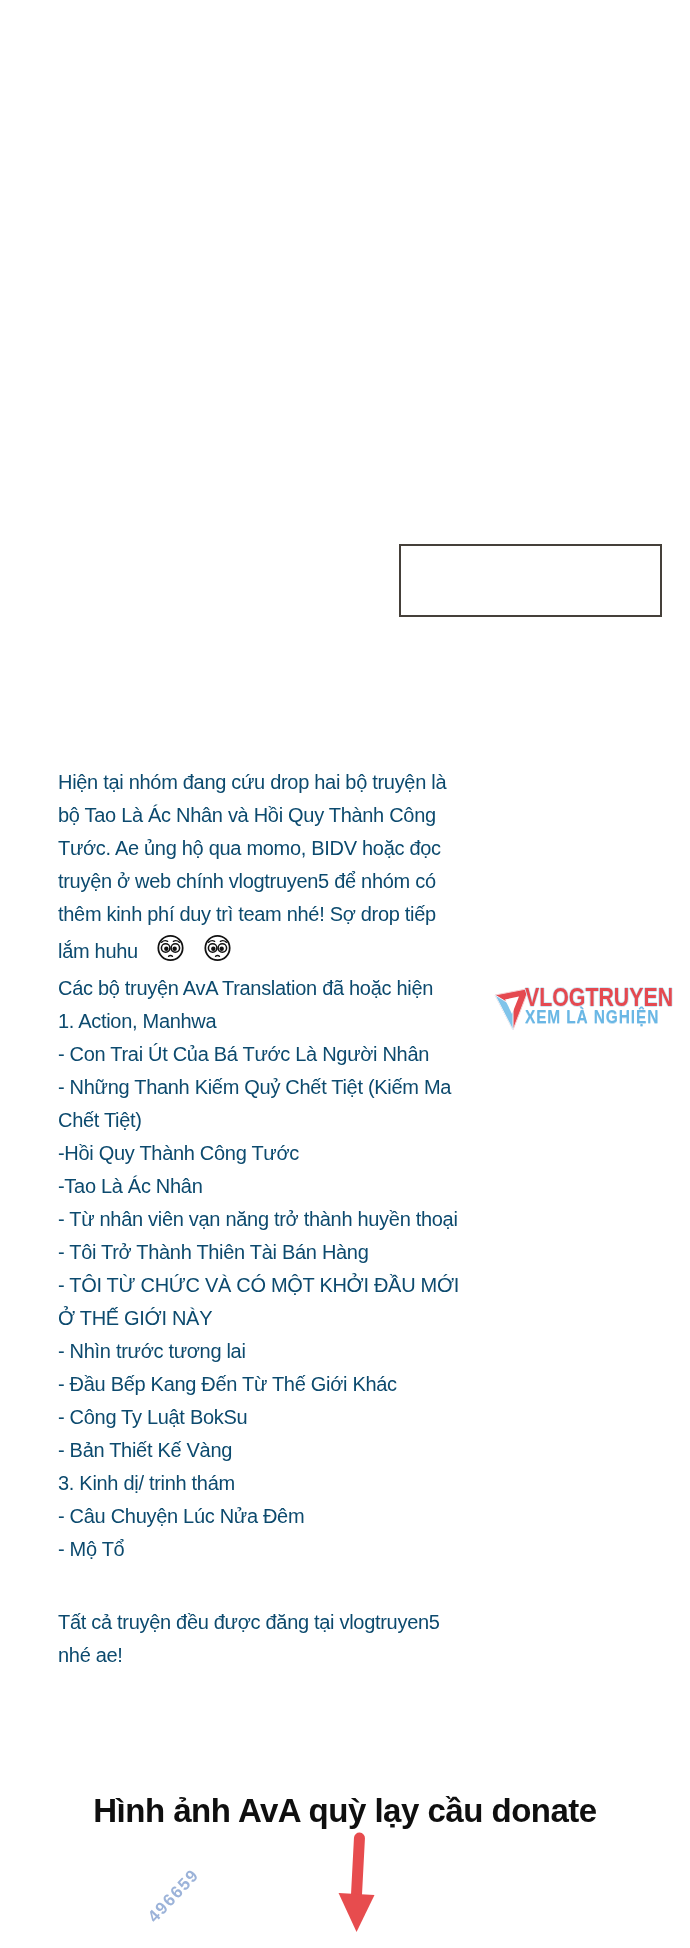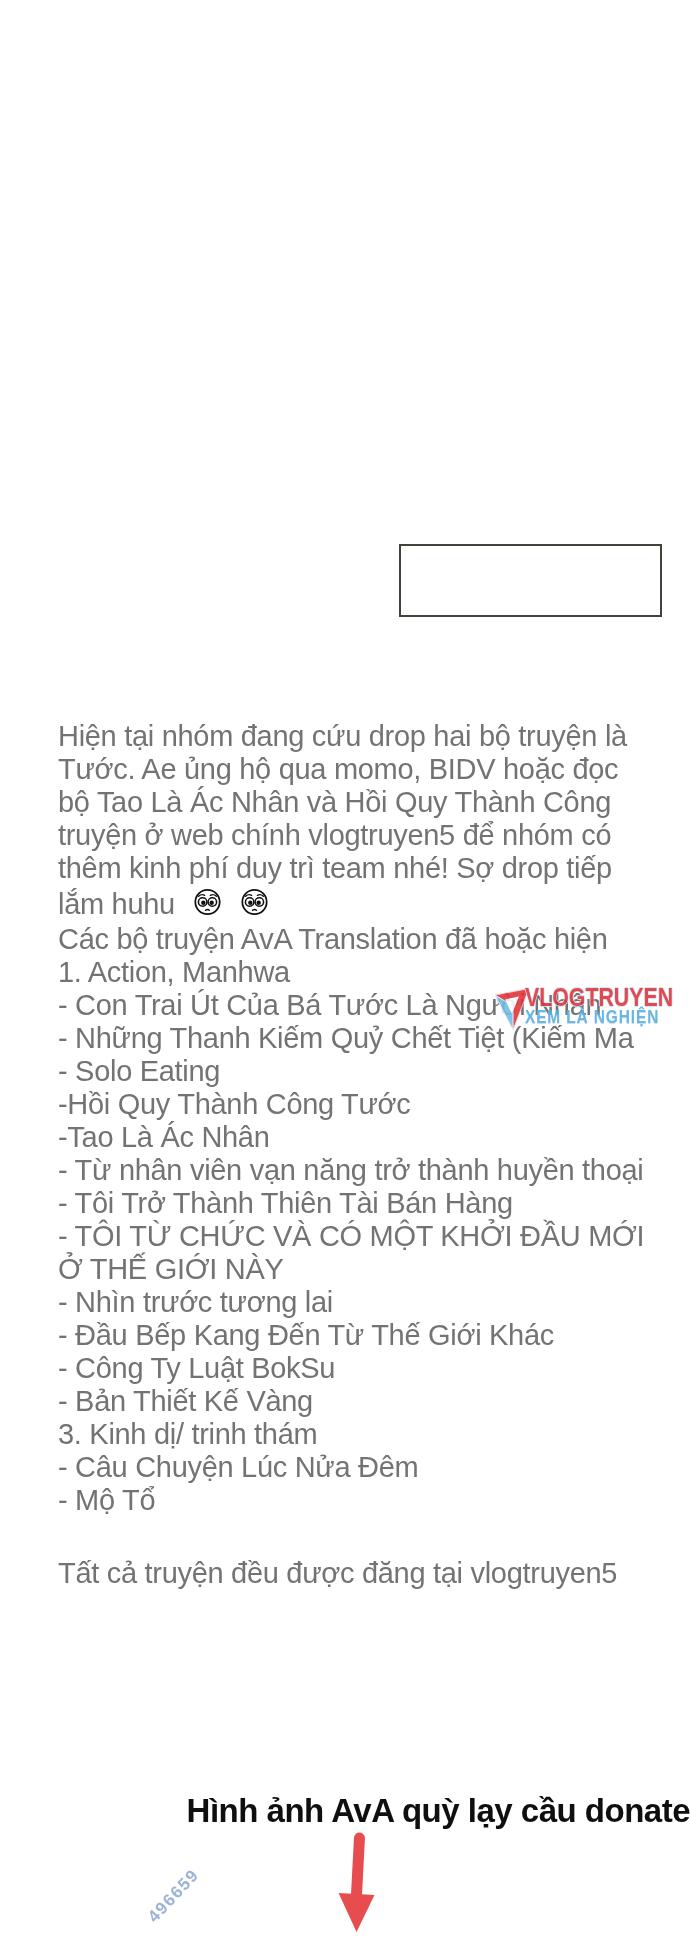--- a/index.html
+++ b/index.html
@@ -8,22 +8,22 @@
     background:#ffffff;
     font-family:"Liberation Sans",sans-serif;
   }
   
   .empty-box{
     position:absolute;left:399px;top:544px;width:259px;height:69px;
     border:2px solid #45403a;background:#ffffff;
   }
   
   .credits{
-    position:absolute;left:58px;top:720px;width:610px;
-    font-size:29px;line-height:33px;color:#737373;letter-spacing:-0.3px;
+    position:absolute;left:58px;top:766px;width:610px;
+    font-size:20px;line-height:33px;color:#0c4a6e;letter-spacing:-0.3px;
   }
   .text-line{min-height:33px;white-space:nowrap;}
   .crying-line{display:flex;align-items:center;gap:18px;min-height:33px;}
   .crying-line .emoji{flex:0 0 auto;display:inline-block;margin-top:2px;}
   .closing{margin-top:40px;}
   
   .watermark{
     position:absolute;left:492px;top:985px;display:flex;align-items:flex-start;
     opacity:0.88;z-index:5;pointer-events:none;
   }
@@ -35,21 +35,21 @@
     text-shadow:-1px 0 #c9e6f4,1px 0 #c9e6f4,0 -1px #c9e6f4,0 1px #c9e6f4;
   }
   .wm-subtitle{
     font-weight:bold;font-size:18px;line-height:17px;white-space:nowrap;
     color:#56aee2;transform:scaleX(0.86);transform-origin:left top;
     letter-spacing:1px;margin-top:0px;
     text-shadow:0 1px 0 #bcdcf0;
   }
   
   .donate-heading{
-    position:absolute;left:0;top:1792px;width:690px;text-align:right;
+    position:absolute;left:0;top:1792px;width:690px;text-align:center;
     font-size:33px;font-weight:bold;color:#0f0f0f;letter-spacing:-0.5px;
     white-space:nowrap;
   }
   .down-arrow{
     position:absolute;left:334px;top:1831px;transform:rotate(3deg);
   }
   .id-code{
     position:absolute;left:141px;top:1886px;
     transform:rotate(-47deg);transform-origin:center;
     color:#9cb3d9;font-size:17px;letter-spacing:1.5px;font-weight:bold;
@@ -57,22 +57,22 @@
 </style>
 </head>
 <body>
 
 <div class="empty-box"></div>
 
 <div class="credits">
 
   <div>
       <div class="text-line">Hiện tại nhóm đang cứu drop hai bộ truyện là</div>
+      <div class="text-line">bộ Tao Là Ác Nhân và Hồi Quy Thành Công</div>
       <div class="text-line">Tước. Ae ủng hộ qua momo, BIDV hoặc đọc</div>
-      <div class="text-line">bộ Tao Là Ác Nhân và Hồi Quy Thành Công</div>
       <div class="text-line">truyện ở web chính vlogtruyen5 để nhóm có</div>
       <div class="text-line">thêm kinh phí duy trì team nhé! Sợ drop tiếp</div>
     </div>
 
   <div class="crying-line">
     <span>lắm huhu</span>
     <span class="emoji">
       <svg width="29" height="29" viewBox="0 0 30 30">
         <circle cx="15" cy="15.5" r="12.6" fill="none" stroke="#111" stroke-width="1.8"></circle>
         <circle cx="10" cy="15.5" r="4.4" fill="none" stroke="#111" stroke-width="1.6"></circle>
@@ -96,38 +96,39 @@
         <path d="M13 24 Q15 22.4 17 24" stroke="#111" fill="none" stroke-width="1.5" stroke-linecap="round"></path>
       </svg>
     </span>
   </div>
 
   <div>
       <div class="text-line">Các bộ truyện AvA Translation đã hoặc hiện</div>
       <div class="text-line">1. Action, Manhwa</div>
       <div class="text-line">- Con Trai Út Của Bá Tước Là Người Nhân</div>
       <div class="text-line">- Những Thanh Kiếm Quỷ Chết Tiệt (Kiếm Ma</div>
-      <div class="text-line">- Solo Eating</div>
+      <div class="text-line">Chết Tiệt)</div>
       <div class="text-line">-Hồi Quy Thành Công Tước</div>
       <div class="text-line">-Tao Là Ác Nhân</div>
       <div class="text-line">- Từ nhân viên vạn năng trở thành huyền thoại</div>
       <div class="text-line">- Tôi Trở Thành Thiên Tài Bán Hàng</div>
       <div class="text-line">- TÔI TỪ CHỨC VÀ CÓ MỘT KHỞI ĐẦU MỚI</div>
       <div class="text-line">Ở THẾ GIỚI NÀY</div>
       <div class="text-line">- Nhìn trước tương lai</div>
       <div class="text-line">- Đầu Bếp Kang Đến Từ Thế Giới Khác</div>
       <div class="text-line">- Công Ty Luật BokSu</div>
       <div class="text-line">- Bản Thiết Kế Vàng</div>
       <div class="text-line">3. Kinh dị/ trinh thám</div>
       <div class="text-line">- Câu Chuyện Lúc Nửa Đêm</div>
       <div class="text-line">- Mộ Tổ</div>
     </div>
 
   <div class="closing">
       <div class="text-line">Tất cả truyện đều được đăng tại vlogtruyen5</div>
+      <div class="text-line">nhé ae!</div>
     </div>
 </div>
 
 <div class="watermark">
   <span class="wm-logo">
     <svg width="40" height="46" viewBox="0 0 40 46">
       <path d="M3 8 L37 1.5 L21 43 Z" fill="#e23039" stroke="#f3c9cd" stroke-width="1"></path>
       <path d="M3 8 L21 19 L21 43 Z" fill="#6fbde8" stroke="#e8f4fb" stroke-width="1"></path>
       <path d="M13 12.5 L27 9.5 L20 27 Z" fill="#ffffff"></path>
     </svg>

